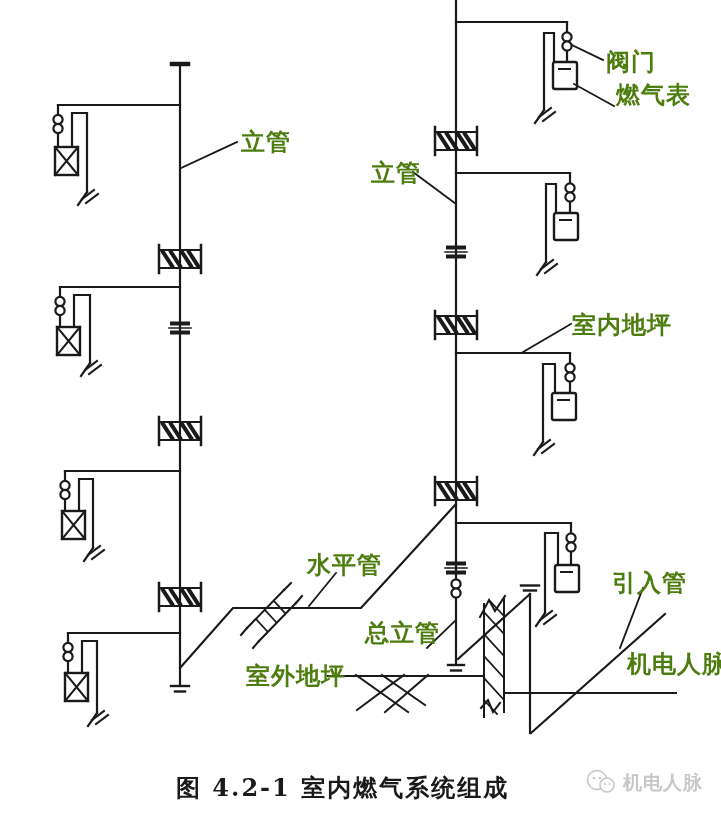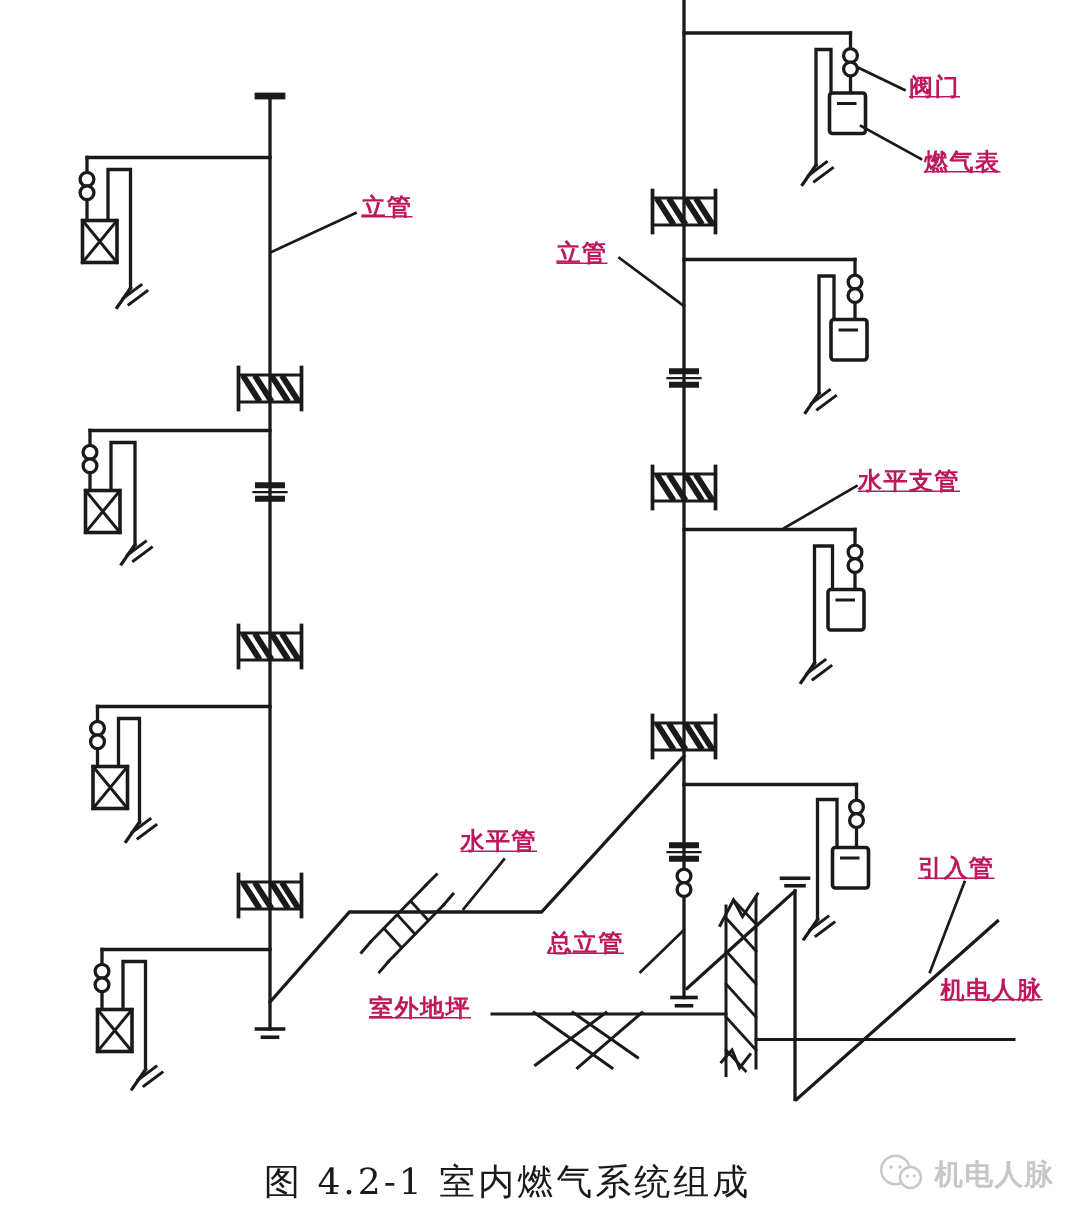--- a/index.html
+++ b/index.html
@@ -6,34 +6,33 @@
   body{
     width:721px;height:818px;
     background:#ffffff;
     font-family:"DejaVu Sans","Liberation Sans",sans-serif;
     overflow:hidden;
   }
   #stage{position:relative;width:721px;height:818px;background:#ffffff;}
   #diagram{position:absolute;left:0;top:0;}
   .pipe-label{
     position:absolute;
-    color:#be185d;
-    font-size:16px;
+    color:#4d7c0f;
+    font-size:24px;
     font-weight:700;
     letter-spacing:1px;
     white-space:nowrap;
     line-height:1.1;
-    text-decoration:underline;
   }
   .caption{
     position:absolute;
     left:176px;top:772px;
     color:#1a1a1a;
     font-size:24px;
-    font-weight:400;
+    font-weight:700;
     letter-spacing:2px;
     font-family:"DejaVu Serif","Liberation Serif",serif;
     white-space:nowrap;
   }
   .watermark{
     position:absolute;
     left:584px;top:767px;
     display:flex;align-items:center;gap:5px;
     color:#c7c7c7;
     text-align:right;
@@ -209,22 +208,22 @@
       <line x1="523" y1="352" x2="571" y2="324"></line>
       <line x1="309" y1="606" x2="336" y2="573"></line>
       <line x1="643" y1="588" x2="620" y2="648"></line>
       <line x1="427" y1="648" x2="456" y2="620"></line>
     </g>
   </svg>
 
   <div class="pipe-label" style="left:241px;top:129px">立管</div>
   <div class="pipe-label" style="left:371px;top:160px">立管</div>
   <div class="pipe-label" style="left:606px;top:49px">阀门</div>
-  <div class="pipe-label" style="left:616px;top:99px">燃气表</div>
-  <div class="pipe-label" style="left:572px;top:312px">水平支管</div>
+  <div class="pipe-label" style="left:616px;top:82px">燃气表</div>
+  <div class="pipe-label" style="left:572px;top:312px">室内地坪</div>
   <div class="pipe-label" style="left:307px;top:552px">水平管</div>
   <div class="pipe-label" style="left:612px;top:570px">引入管</div>
   <div class="pipe-label" style="left:365px;top:620px">总立管</div>
   <div class="pipe-label" style="left:246px;top:663px">室外地坪</div>
   <div class="pipe-label" style="left:627px;top:651px">机电人脉</div>
 
   <div class="caption">图 4.2-1 室内燃气系统组成</div>
 
   <div class="watermark">
     <svg width="34" height="32" viewBox="0 0 34 32">

